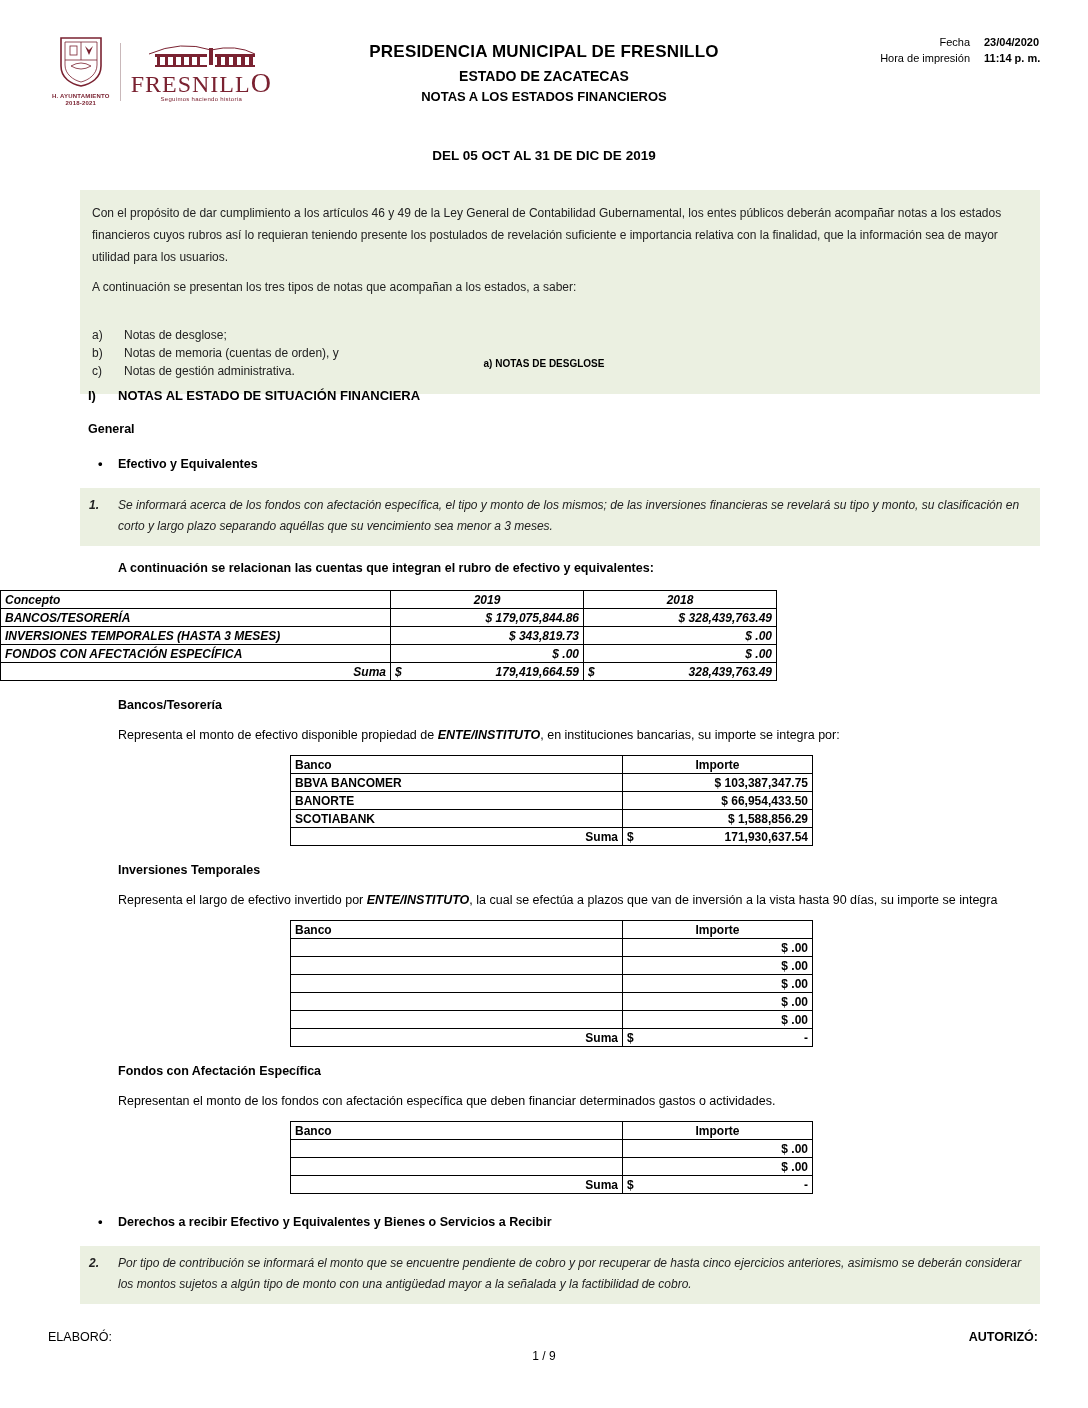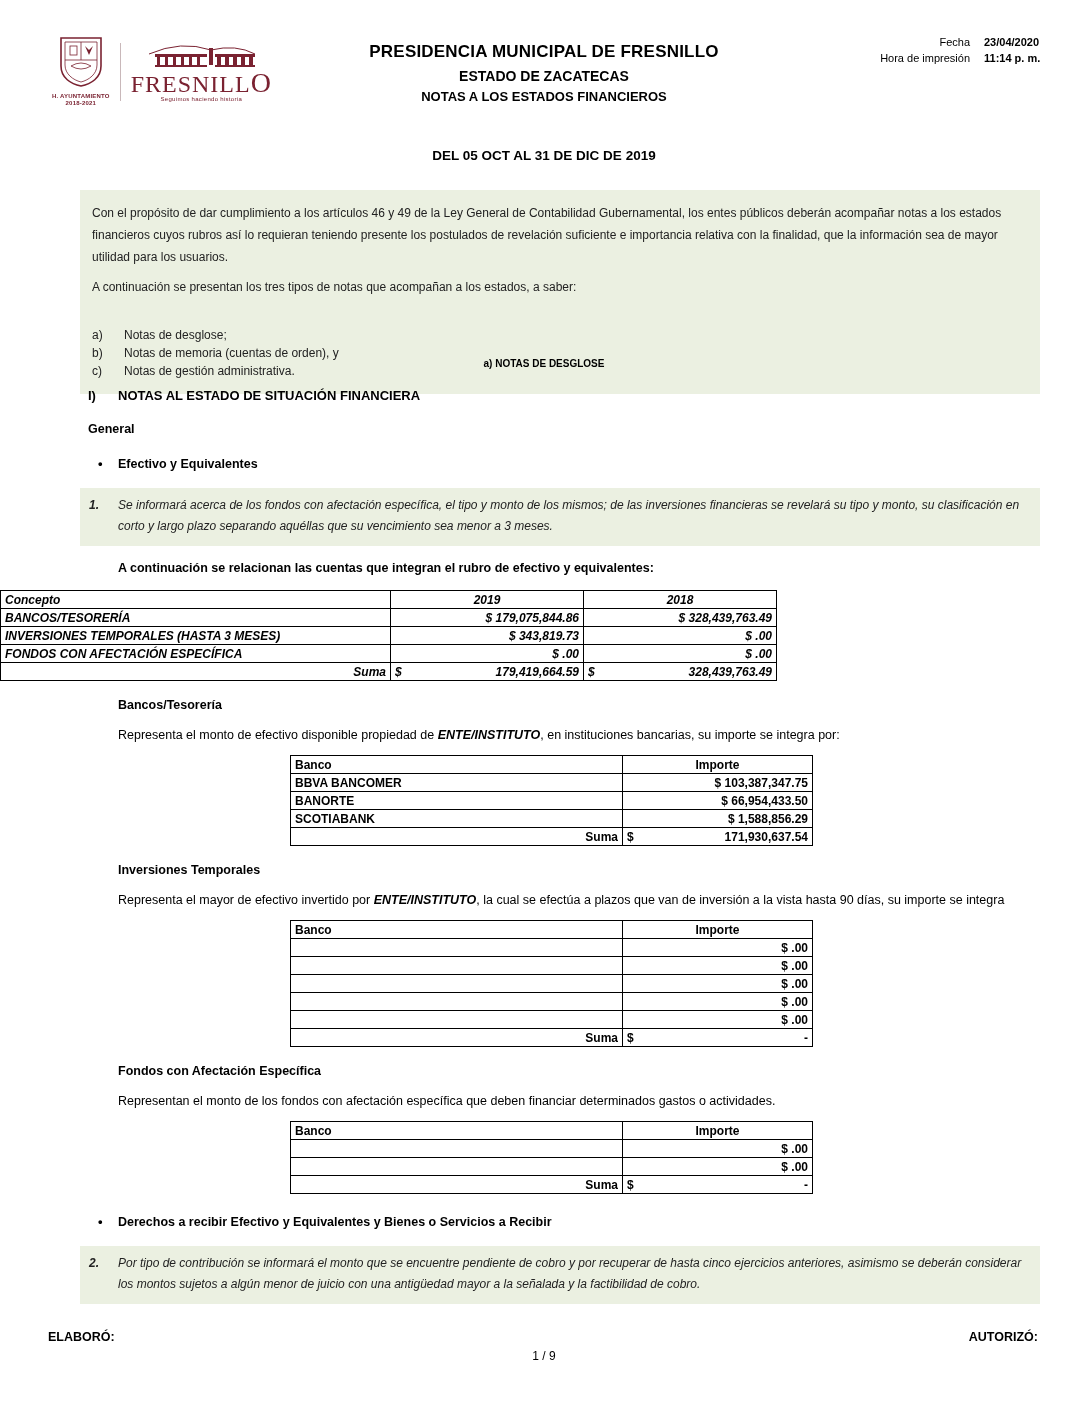--- a/index.html
+++ b/index.html
@@ -70,21 +70,21 @@
   .tbl-efectivo th.col-concepto { text-align:left; }
   .tbl-banco { margin-top:13px; margin-left:290px; width:522px; }
   .tbl-banco .col-banco { width:332px; }
   .tbl-banco .col-importe { width:190px; }
   .tbl-banco th.col-banco { text-align:left; }
   td.num { text-align:right; }
   td.suma-label { text-align:right; }
   td.split .cur { float:left; }
 
   
-  .footer-elaboro { position:absolute; top:1330px; left:48px; font-size:12.5px; font-weight:bold; }
+  .footer-elaboro { position:absolute; top:1330px; left:48px; font-size:12.5px; font-weight:normal; }
   .footer-autorizo { position:absolute; top:1330px; right:50px; font-size:12.5px; font-weight:bold; }
   .footer-page { position:absolute; top:1349px; left:0; right:0; text-align:center; font-size:12px; }
 </style>
 </head>
 <body>
 
 <div class="page">
 
   <div class="logos">
     <div class="shield-wrap">
@@ -250,21 +250,21 @@
         </tr>
         <tr>
           <td class="suma-label">Suma</td>
           <td class="num split"><span class="cur">$</span><span>171,930,637.54</span></td>
         </tr>
       </tbody>
     </table>
 
     <div class="body-head">Inversiones Temporales</div>
 
-    <div class="body-par"><span>Representa el mayor de efectivo invertido por </span><span class="ente">ENTE/INSTITUTO</span><span>, la cual se efectúa a plazos que van de inversión a la vista hasta 90 días, su importe se integra</span></div>
+    <div class="body-par"><span>Representa el largo de efectivo invertido por </span><span class="ente">ENTE/INSTITUTO</span><span>, la cual se efectúa a plazos que van de inversión a la vista hasta 90 días, su importe se integra</span></div>
 
     <table class="tbl-banco">
       <thead>
         <tr>
           <th class="col-banco">Banco</th>
           <th class="col-importe">Importe</th>
         </tr>
       </thead>
       <tbody>
         <tr>
@@ -321,21 +321,21 @@
       </tbody>
     </table>
 
     <div class="bullet-line">
       <span class="blt">•</span>
       <span>Derechos a recibir Efectivo y Equivalentes y Bienes o Servicios a Recibir</span>
     </div>
 
     <div class="note-block green">
       <span class="note-num">2.</span>
-      <span>Por tipo de contribución se informará el monto que se encuentre pendiente de cobro y por recuperar de hasta cinco ejercicios anteriores, asimismo se deberán considerar los montos sujetos a algún menor de juicio con una antigüedad mayor a la señalada y la factibilidad de cobro.</span>
+      <span>Por tipo de contribución se informará el monto que se encuentre pendiente de cobro y por recuperar de hasta cinco ejercicios anteriores, asimismo se deberán considerar los montos sujetos a algún tipo de monto con una antigüedad mayor a la señalada y la factibilidad de cobro.</span>
     </div>
 
   </div>
 
   <div class="footer-elaboro">ELABORÓ:</div>
   <div class="footer-autorizo">AUTORIZÓ:</div>
   <div class="footer-page">1 / 9</div>
 
 </div>
 

